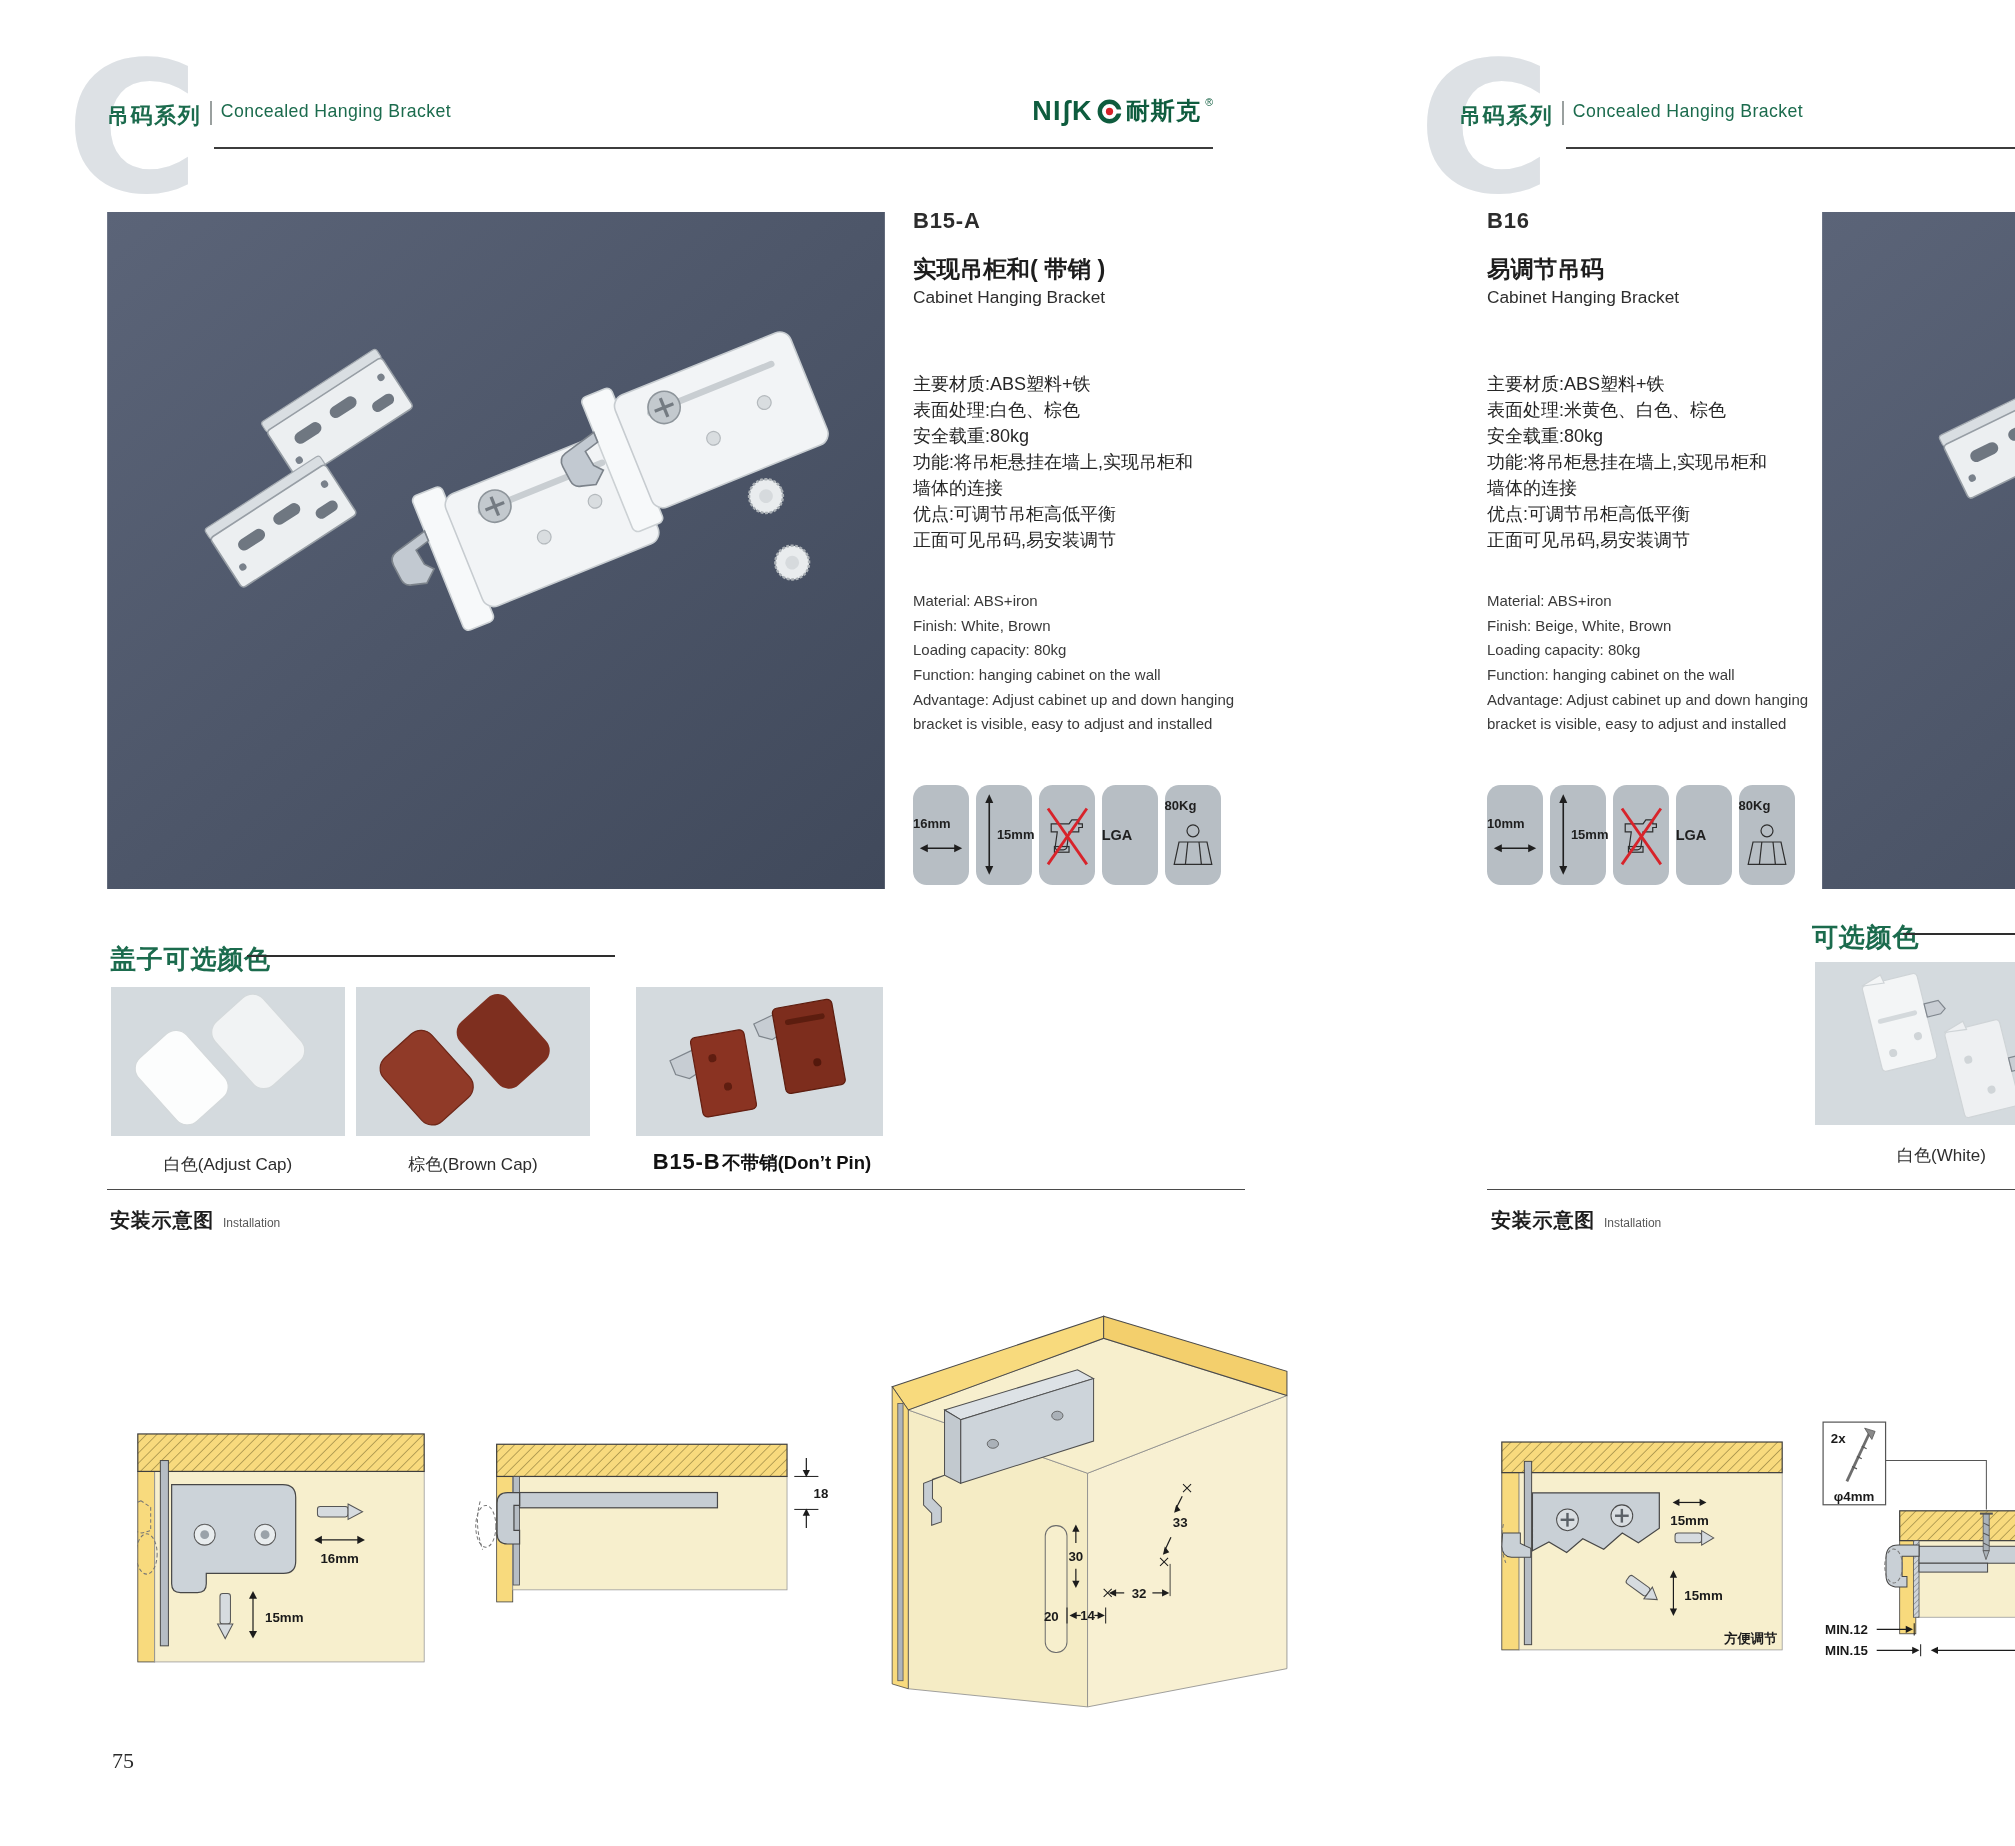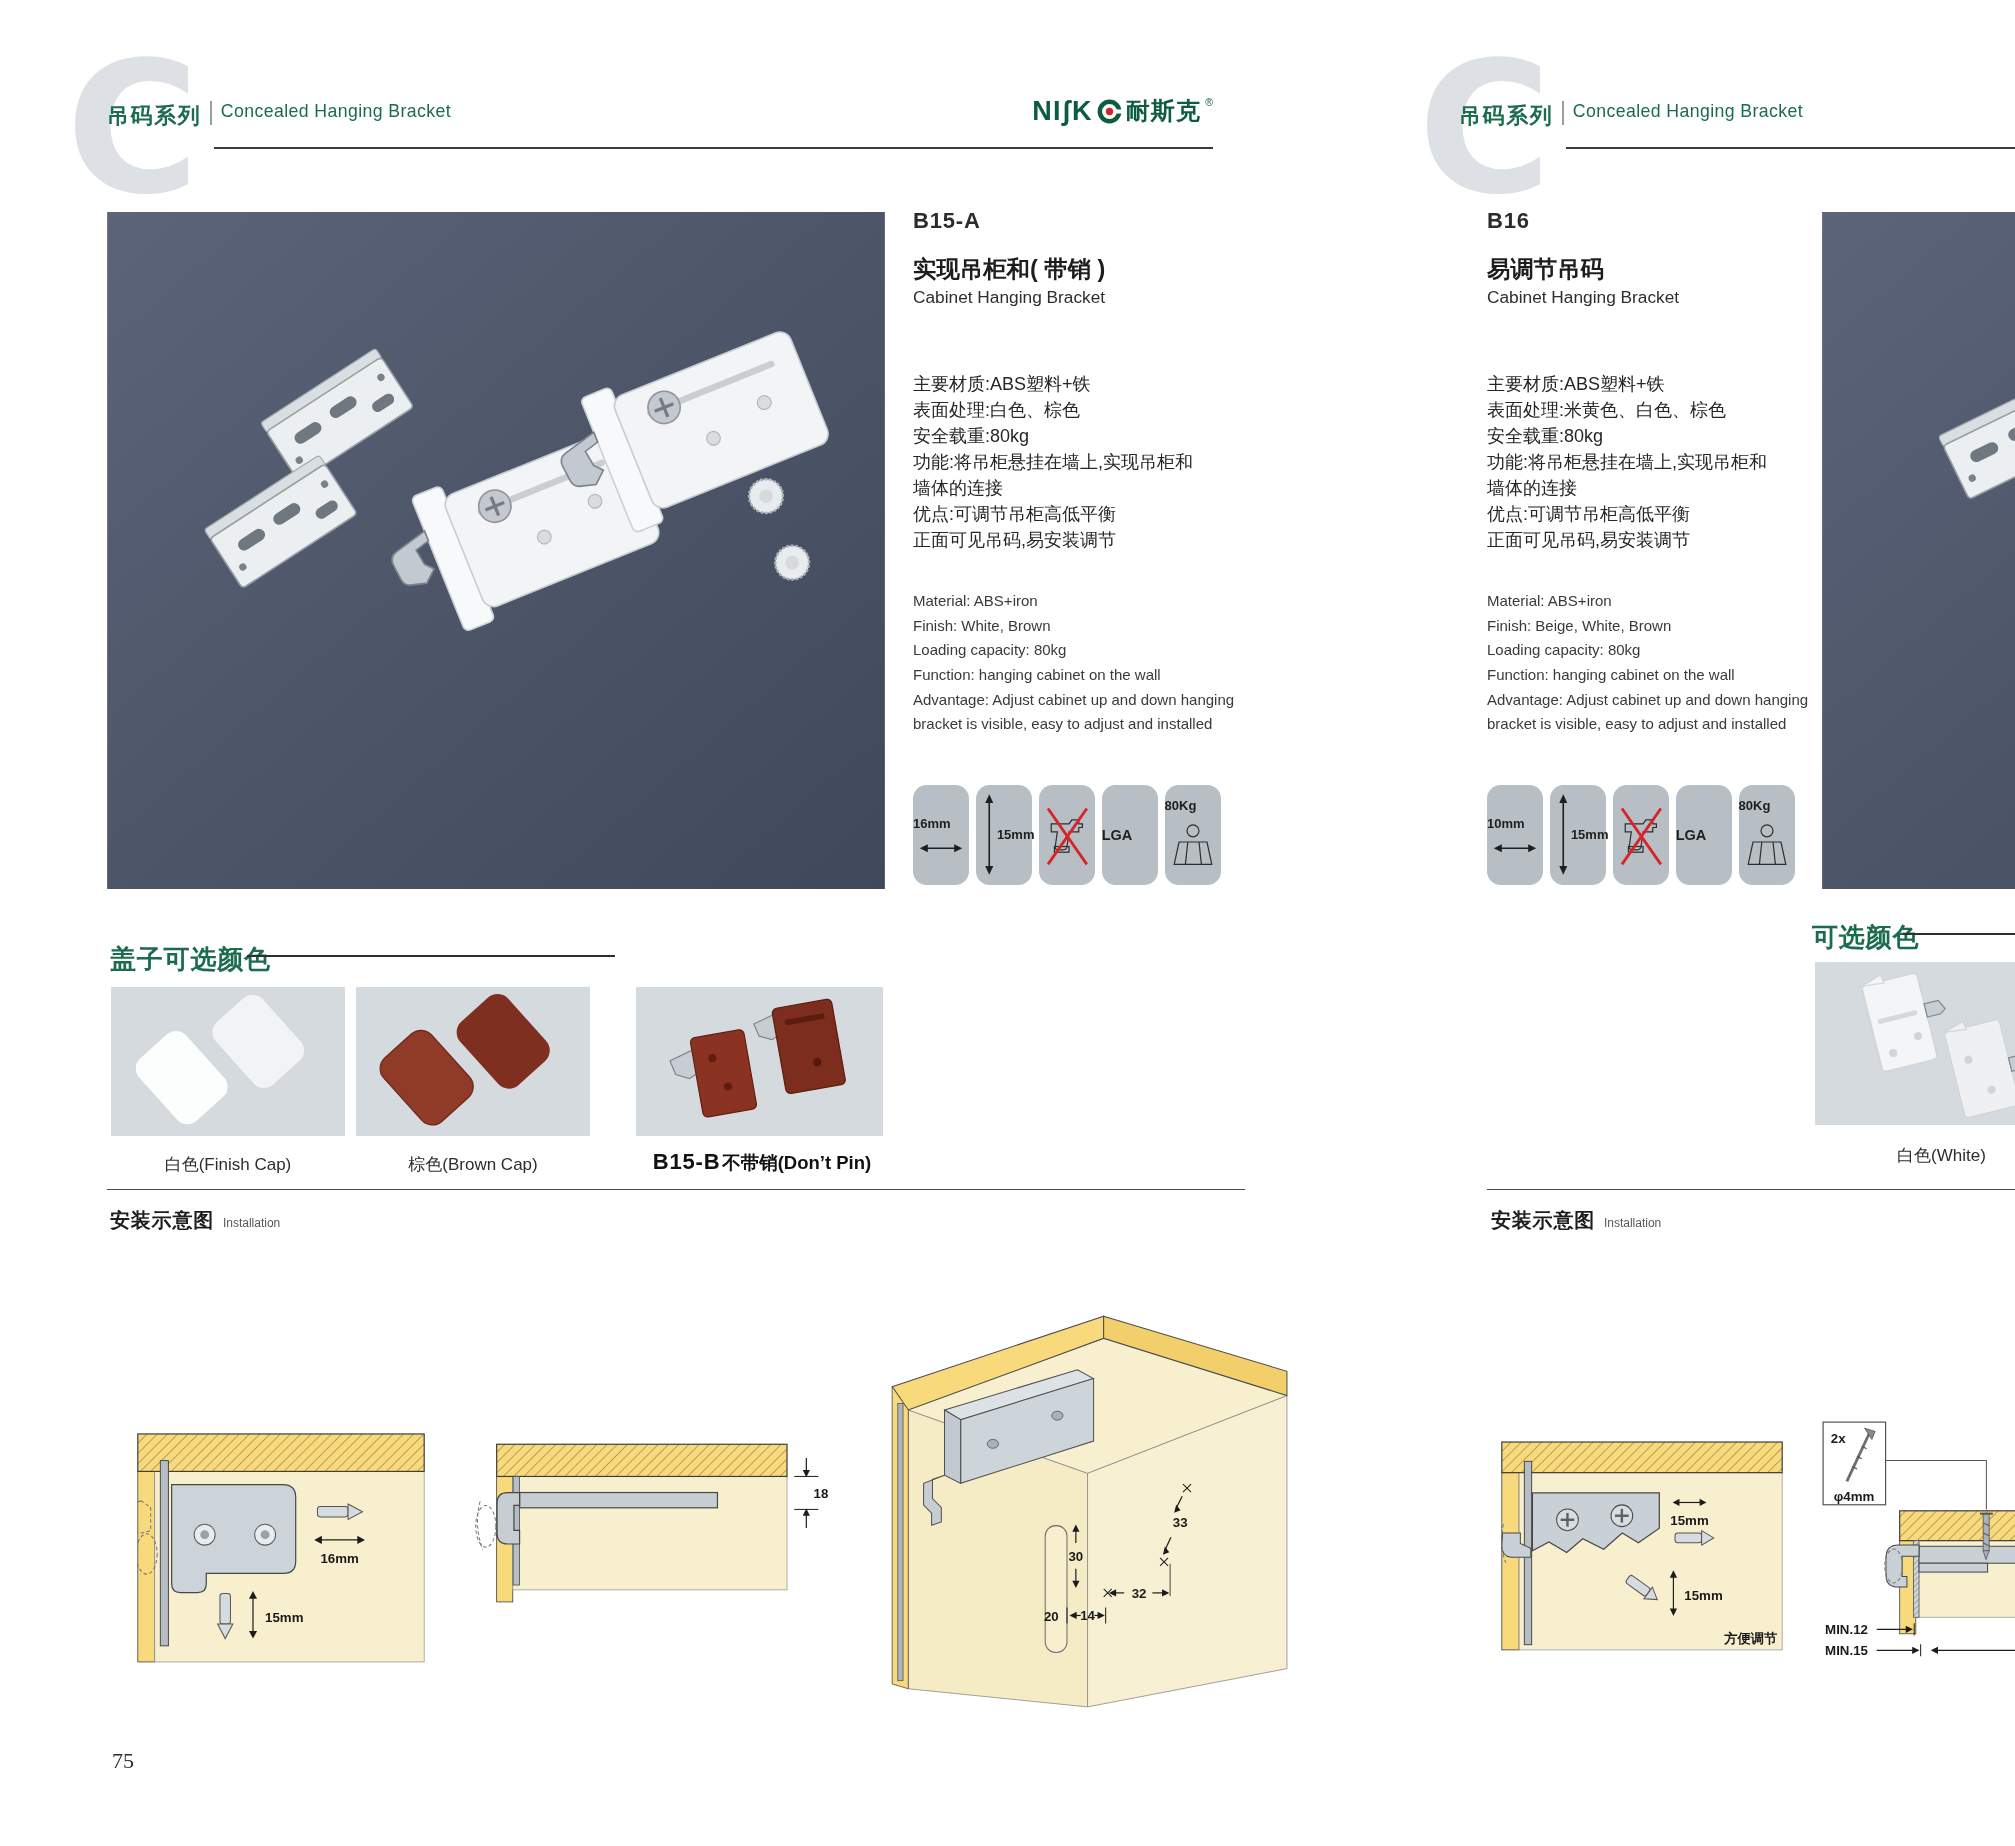--- a/index.html
+++ b/index.html
@@ -253,21 +253,21 @@
       </g>
       <g transform="translate(430,150) rotate(-10)">
         <path d="M-75 -95 l-50 14 l8 32 l30 14 l14 -6" fill="#c7cdd3" stroke="#7e858c" stroke-width="3"></path>
         <rect x="-75" y="-110" width="150" height="215" rx="12" fill="#7d2d1d" stroke="#5c1d0f" stroke-width="3"></rect>
         <rect x="-48" y="-78" width="100" height="14" rx="7" fill="#5c1d0f"></rect>
         <circle cx="14" cy="40" r="10" fill="#54180c"></circle>
       </g>
     </svg>
   </div>
 
-  <div class="cap" style="left:111px;width:234px">白色(Finish Cap)</div>
+  <div class="cap" style="left:111px;width:234px">白色(Adjust Cap)</div>
   <div class="cap" style="left:356px;width:234px">棕色(Brown Cap)</div>
   <div class="cap3">
     <span class="c3code">B15-B</span>
     <span class="c3txt">不带销(Don’t Pin)</span>
   </div>
 
   <div class="sep"></div>
   <div class="inst">
     <span class="icn">安装示意图</span>
     <span class="ien">Installation</span>

